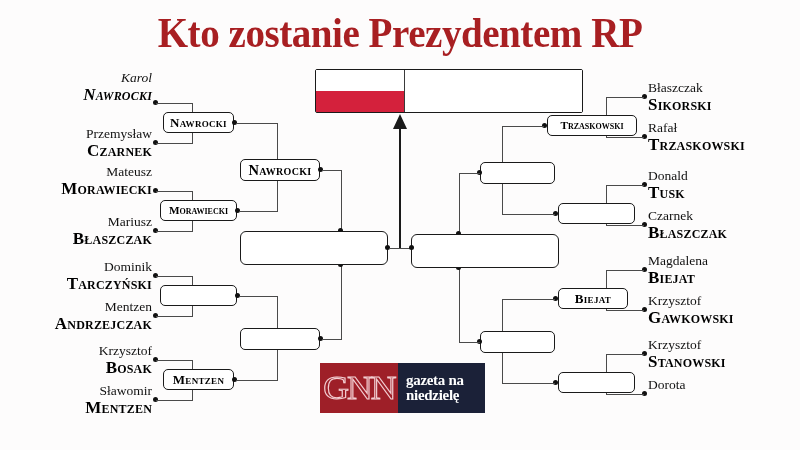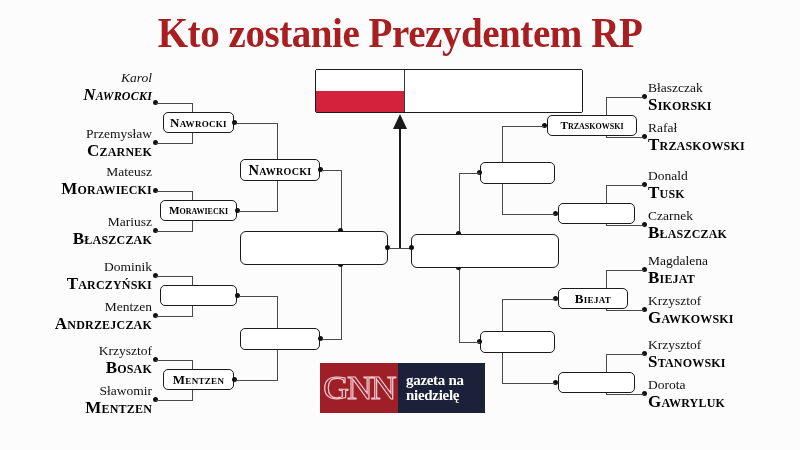--- a/index.html
+++ b/index.html
@@ -301,21 +301,20 @@
     <span class="first">Krzysztof</span>
     <span class="last">Gawkowski</span>
   </div>
 
   <div class="player right" style="left:648px;top:337px;">
     <span class="first">Krzysztof</span>
     <span class="last">Stanowski</span>
   </div>
   <div class="player right" style="left:648px;top:377px;">
     <span class="first">Dorota</span>
-    <span class="last">Gawryluk</span>
   </div>
 
   <div class="dot" style="left:642px;top:94px;"></div>
   <div class="dot" style="left:642px;top:134px;"></div>
   <div class="ln h" style="left:606px;top:96.5px;width:38px;"></div>
   <div class="ln h" style="left:606px;top:136.5px;width:38px;"></div>
   <div class="ln v" style="left:606px;top:96.5px;height:41px;"></div>
 
   <div class="dot" style="left:642px;top:182px;"></div>
   <div class="dot" style="left:642px;top:222px;"></div>

